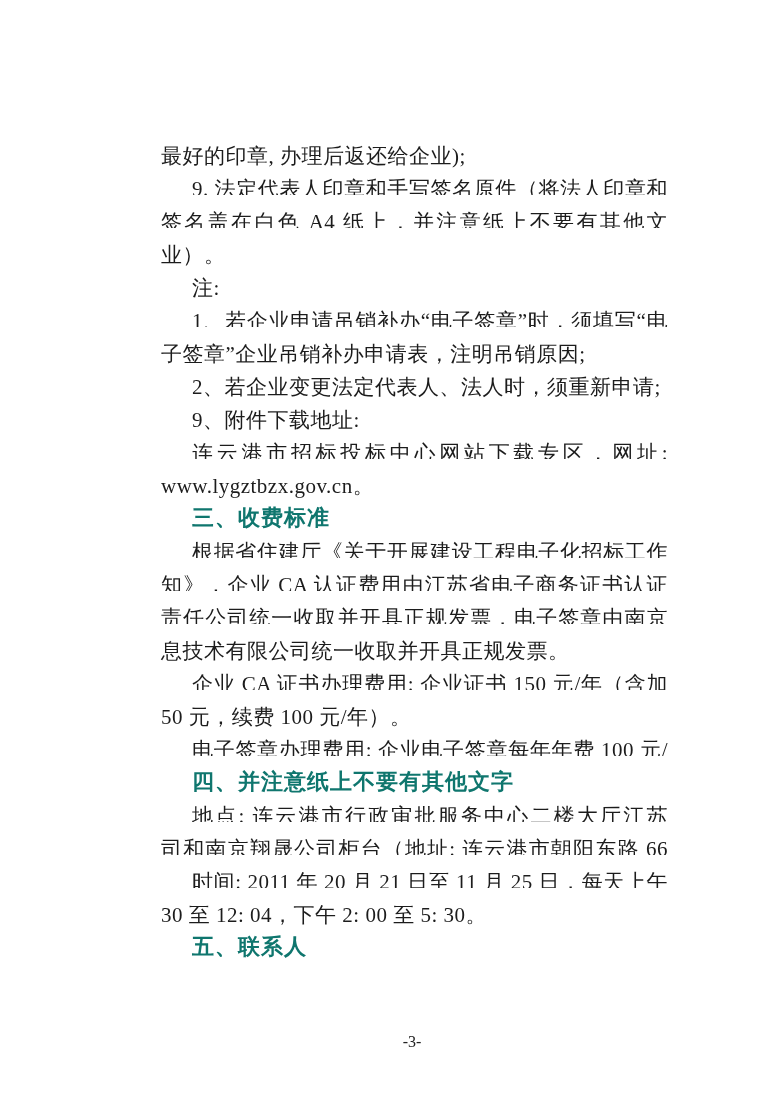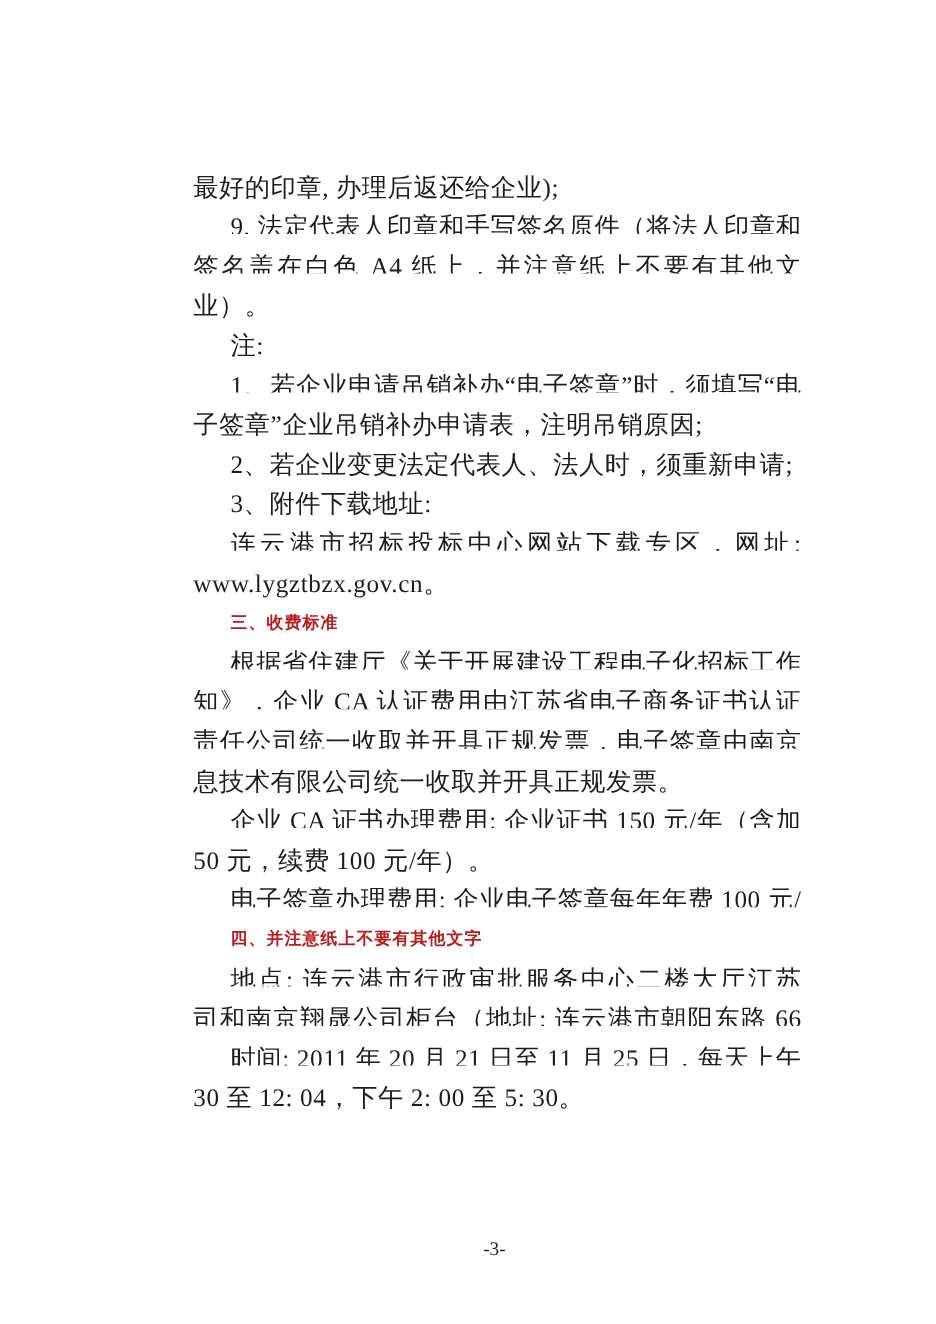--- a/index.html
+++ b/index.html
@@ -33,24 +33,24 @@
   .line.justify {
     white-space: normal;
     text-align: justify;
     text-align-last: justify;
     overflow: hidden;
   }
   .line.indent {
     padding-left: 42px;
   }
   .line.heading {
-    font-family: Liberation Serif, serif;
+    font-family: Liberation Mono, monospace;
     font-weight: 700;
-    font-size: 14px;
-    color: #b91c1c;
+    font-size: 22px;
+    color: #0f766e;
     letter-spacing: 1px;
   }
   .footer {
     position: absolute;
     left: 0;
     top: 1000px;
     width: 780px;
     text-align: center;
     font-size: 16px;
     color: #222222;
@@ -63,31 +63,32 @@
 <div class="page">
   <div class="text-block" id="doc-body">
       <div class="line">最好的印章, 办理后返还给企业);</div>
       <div class="line indent justify">9. 法定代表人印章和手写签名原件（将法人印章和手写</div>
       <div class="line justify">签名盖在白色 A4 纸上，并注意纸上不要有其他文字，多盖</div>
       <div class="line">业）。</div>
       <div class="line indent">注:</div>
       <div class="line indent justify">1、若企业申请吊销补办“电子签章”时，须填写“电</div>
       <div class="line">子签章”企业吊销补办申请表，注明吊销原因;</div>
       <div class="line indent">2、若企业变更法定代表人、法人时，须重新申请;</div>
-      <div class="line indent">3、附件下载地址:</div>
+      <div class="line indent">9、附件下载地址:</div>
       <div class="line indent justify">连云港市招标投标中心网站下载专区，网址:</div>
       <div class="line">www.lygztbzx.gov.cn。</div>
       <div class="line heading indent">三、收费标准</div>
       <div class="line indent justify">根据省住建厅《关于开展建设工程电子化招标工作的通</div>
       <div class="line justify">知》，企业 CA 认证费用由江苏省电子商务证书认证中心有限</div>
       <div class="line justify">责任公司统一收取并开具正规发票，电子签章由南京翔晟信</div>
       <div class="line">息技术有限公司统一收取并开具正规发票。</div>
       <div class="line indent justify">企业 CA 证书办理费用: 企业证书 150 元/年（含加密锁</div>
       <div class="line">50 元，续费 100 元/年）。</div>
       <div class="line indent justify">电子签章办理费用: 企业电子签章每年年费 100 元/年。</div>
       <div class="line heading indent">四、并注意纸上不要有其他文字</div>
       <div class="line indent justify">地点: 连云港市行政审批服务中心二楼大厅江苏 CA 公</div>
       <div class="line justify">司和南京翔晟公司柜台（地址: 连云港市朝阳东路 66 号）</div>
       <div class="line indent justify">时间: 2011 年 20 月 21 日至 11 月 25 日，每天上午 8:</div>
       <div class="line">30 至 12: 04，下午 2: 00 至 5: 30。</div>
+      <div class="line heading indent">五、联系人</div>
     </div>
   <div class="footer">-3-</div>
 </div>
 
 </body></html>

